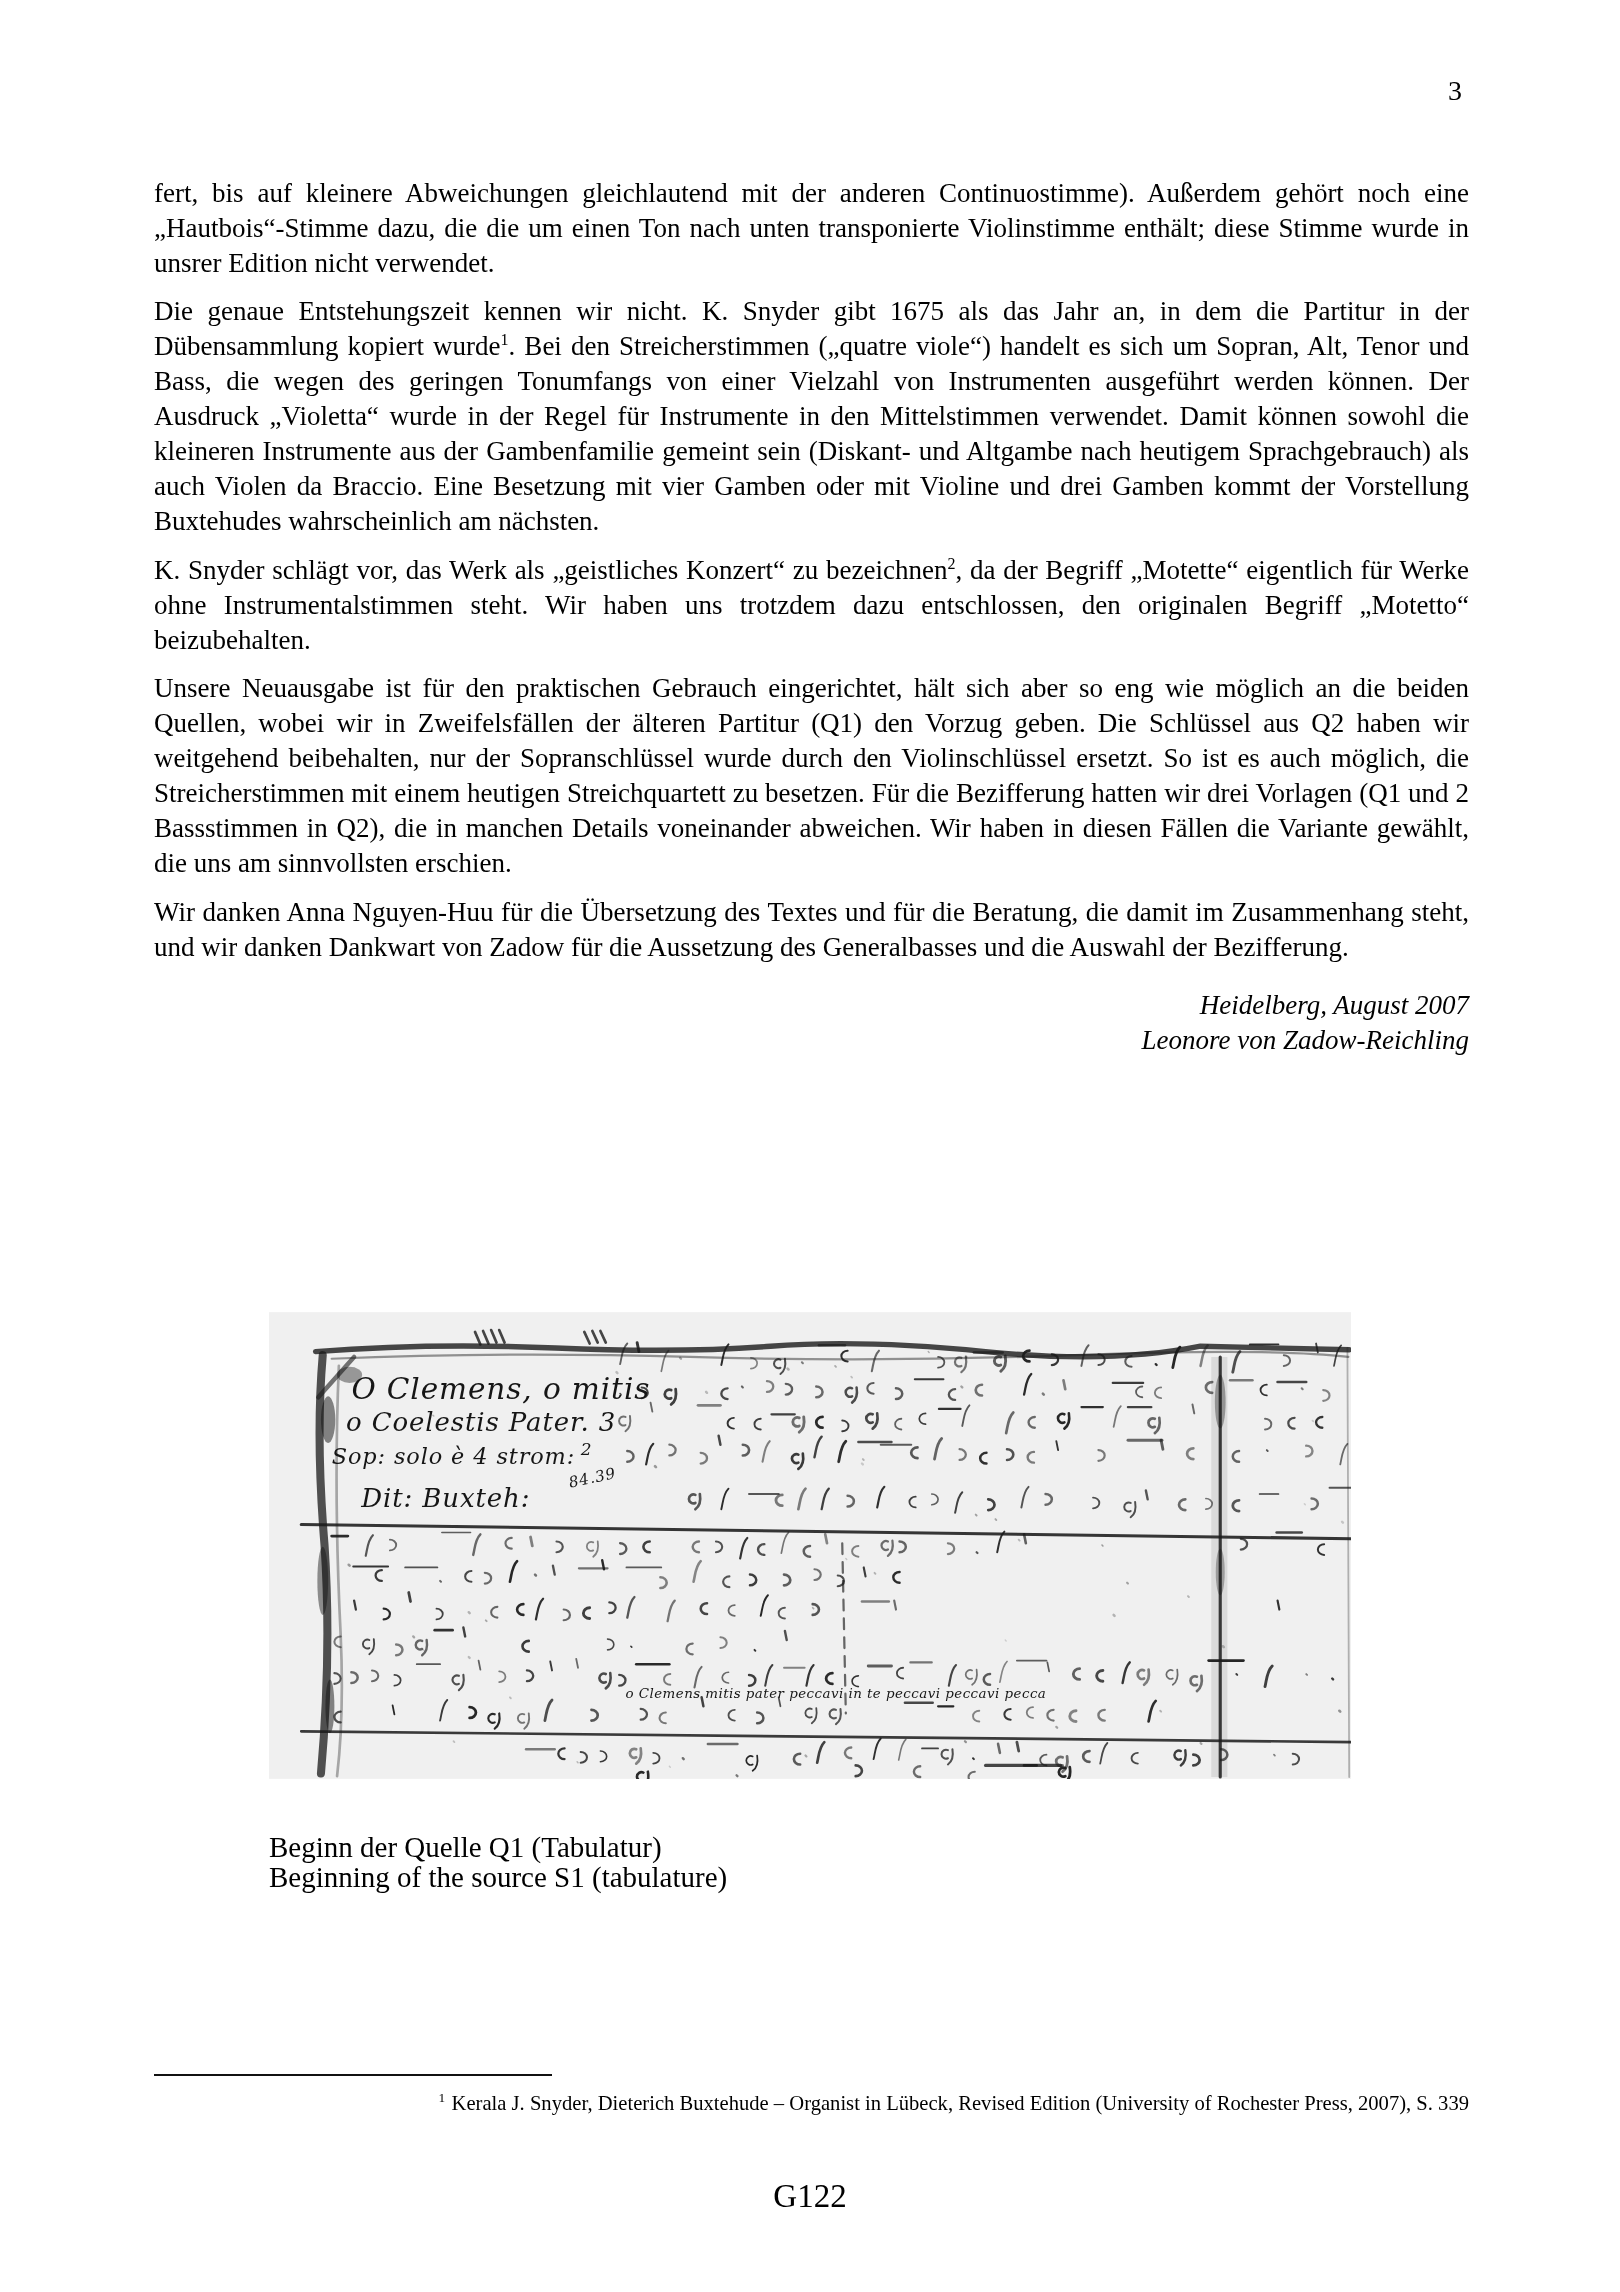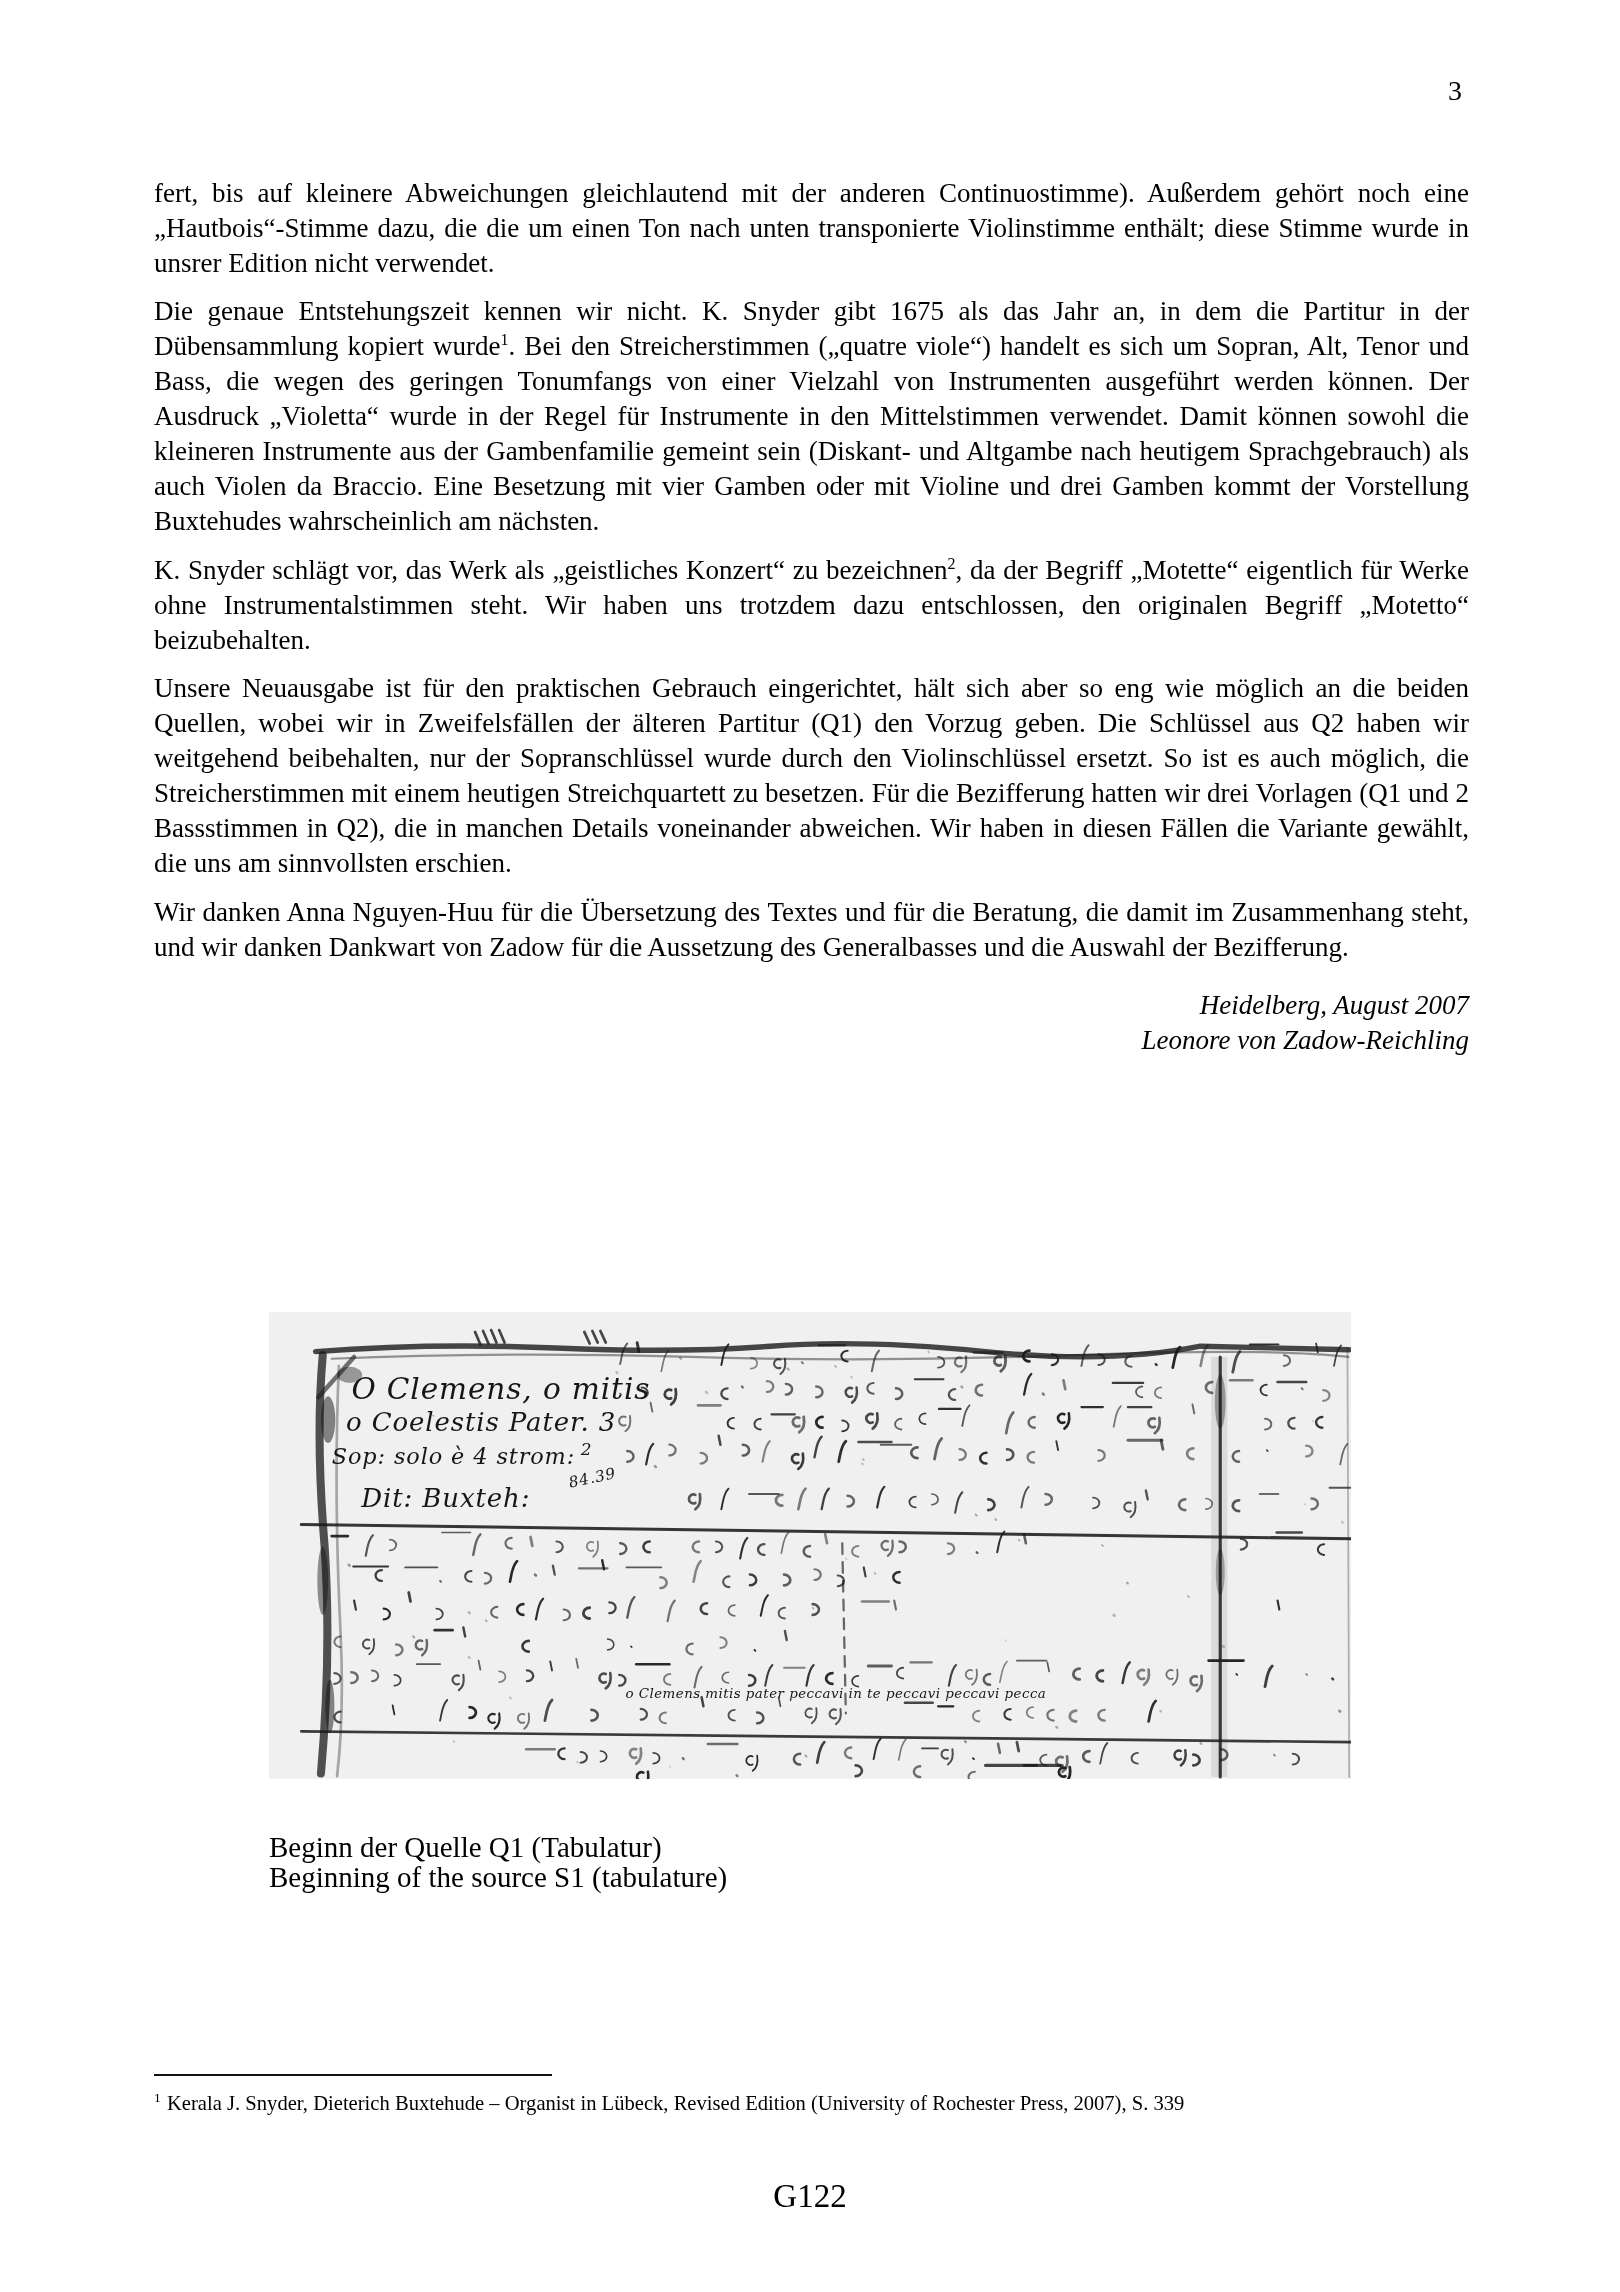--- a/index.html
+++ b/index.html
@@ -75,20 +75,21 @@
     height:0;
     border-top:2.7px solid #111;
   }
   .footnotes{
     position:absolute;
     left:154px;
     top:2089px;
     width:1315px;
     font-size:20.6px;
     line-height:29px;
+    text-align:right;
   }
   .footnote sup{
     font-size:13.4px;
     vertical-align:super;
     line-height:0;
     margin-right:6.3px;
   }
   .footer-code{
     position:absolute;
     left:0;

